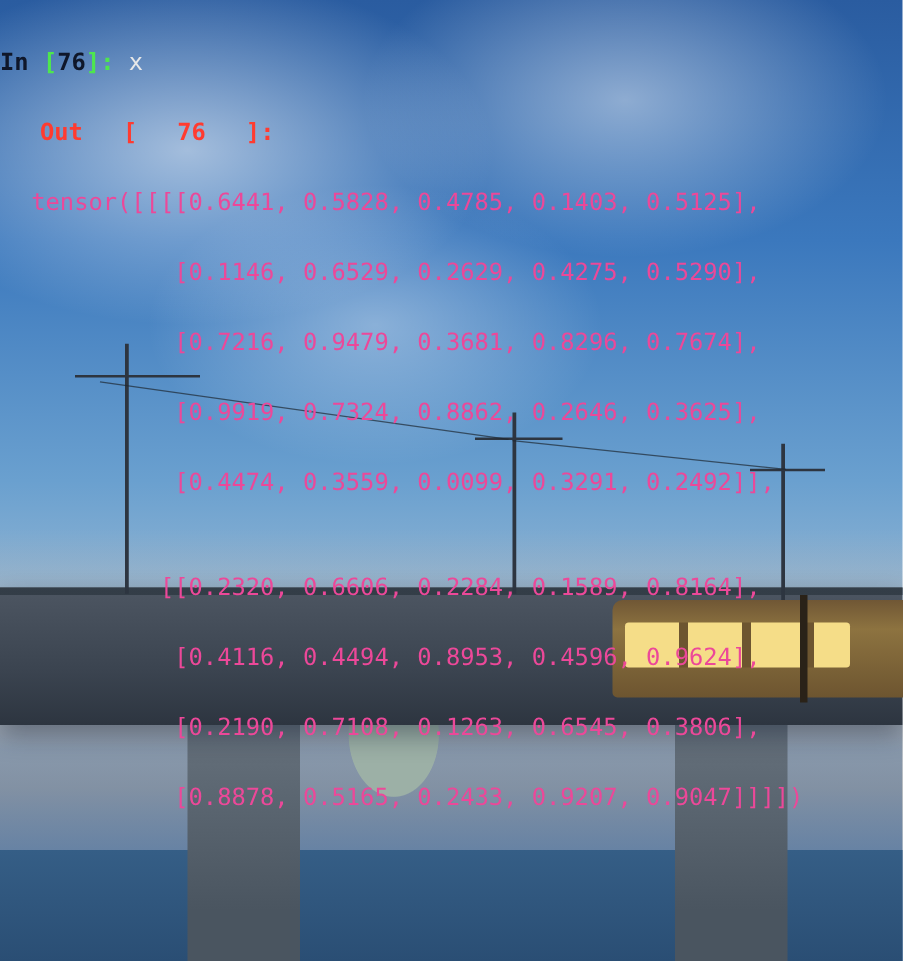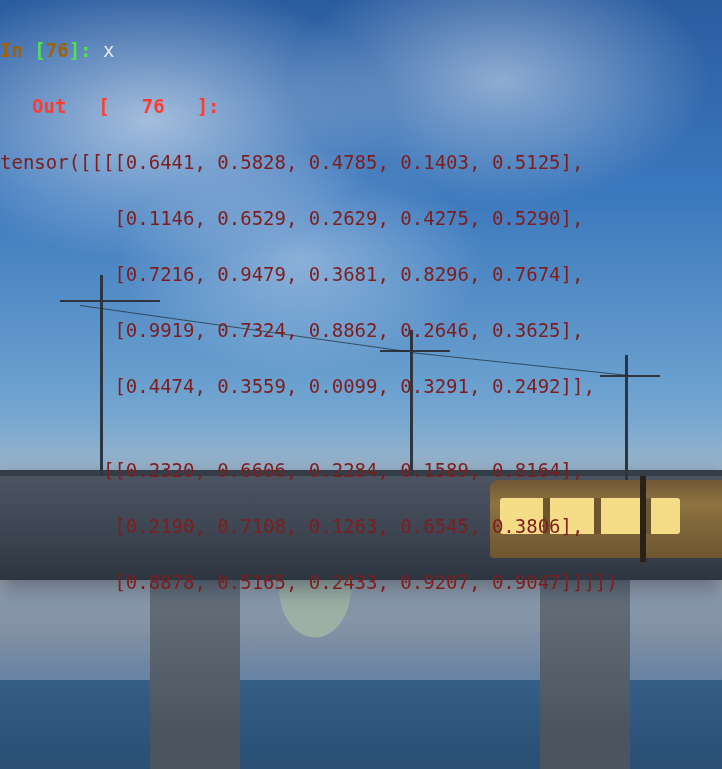--- a/index.html
+++ b/index.html
@@ -129,26 +129,26 @@
     background: linear-gradient(180deg, #355e86 0%, #2a4e74 100%);
   }
 
   
   .term {
     position: absolute;
     inset: 0;
     padding: 8px 0 0 0;
     white-space: pre;
   }
-  .in-prompt  { color: #a16207; font-weight: bold; }
+  .in-prompt  { color: #0f172a; font-weight: bold; }
   .out-prompt { color: #ff3b30; font-weight: bold; margin-left: 32px; }
   .num-bracket { color: #4ee64e; font-weight: bold; }
   .out .num-bracket { color: #ff3b30; }
   .code  { color: #e8e8e8; } 
-  .outtxt, .tensor { color: #7f1d1d; }
+  .outtxt, .tensor { color: #ec4899; margin-left: 25px; }
   .line { display: block; }
 </style>
 </head>
 <body>
 
 <div class="bg"></div>
 <div class="water"></div>
 <div class="pier2"></div>
 <div class="pier"></div>
 <div class="arch"></div>
@@ -166,20 +166,21 @@
 <div class="term">
 <span class="line"><span class="in-prompt">In </span><span class="in-prompt num-bracket">[</span><span class="in-prompt">76</span><span class="in-prompt num-bracket">]: </span><span class="code">x</span></span>
 <span class="line out"><span class="out-prompt">Out</span><span class="out-prompt num-bracket">[</span><span class="out-prompt">76</span><span class="out-prompt num-bracket">]:</span></span>
 <span class="line outtxt">tensor([[[[0.6441, 0.5828, 0.4785, 0.1403, 0.5125],</span>
 <span class="line outtxt">          [0.1146, 0.6529, 0.2629, 0.4275, 0.5290],</span>
 <span class="line outtxt">          [0.7216, 0.9479, 0.3681, 0.8296, 0.7674],</span>
 <span class="line outtxt">          [0.9919, 0.7324, 0.8862, 0.2646, 0.3625],</span>
 <span class="line outtxt">          [0.4474, 0.3559, 0.0099, 0.3291, 0.2492]],</span>
 <span class="line outtxt"></span>
 <span class="line outtxt">         [[0.2320, 0.6606, 0.2284, 0.1589, 0.8164],</span>
+<span class="line outtxt">          [0.4116, 0.4494, 0.8953, 0.4596, 0.9624],</span>
 <span class="line outtxt">          [0.2190, 0.7108, 0.1263, 0.6545, 0.3806],</span>
 <span class="line outtxt">          [0.8878, 0.5165, 0.2433, 0.9207, 0.9047]]]])</span>
 <span class="line"> </span>
 
 
 
 
 
 
 

